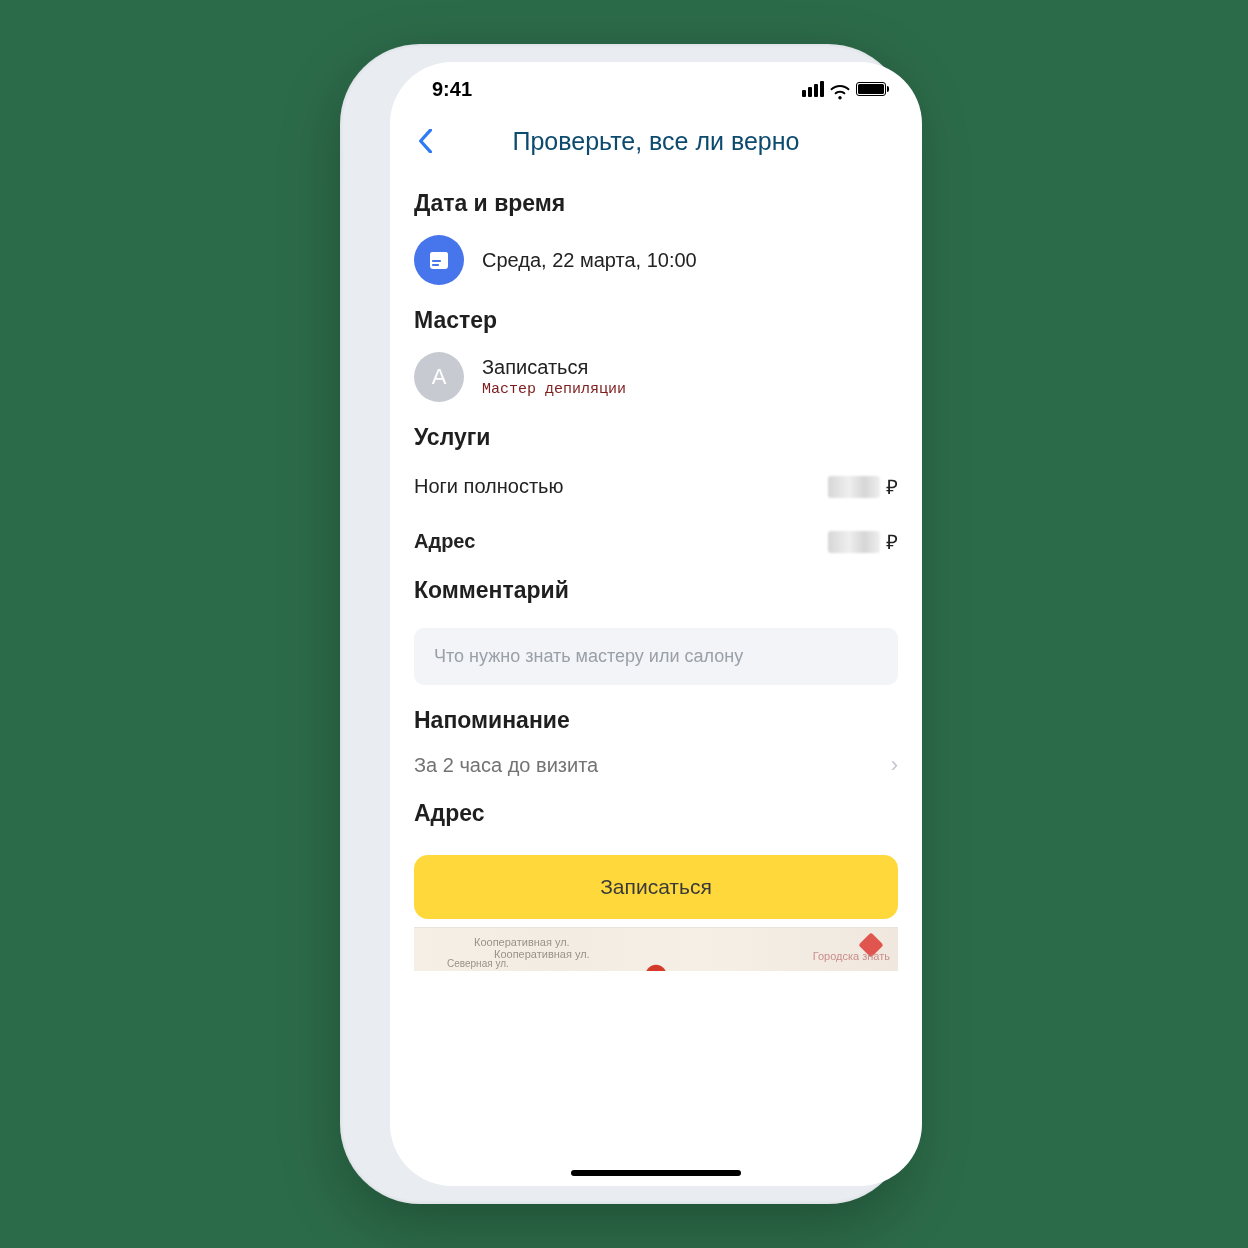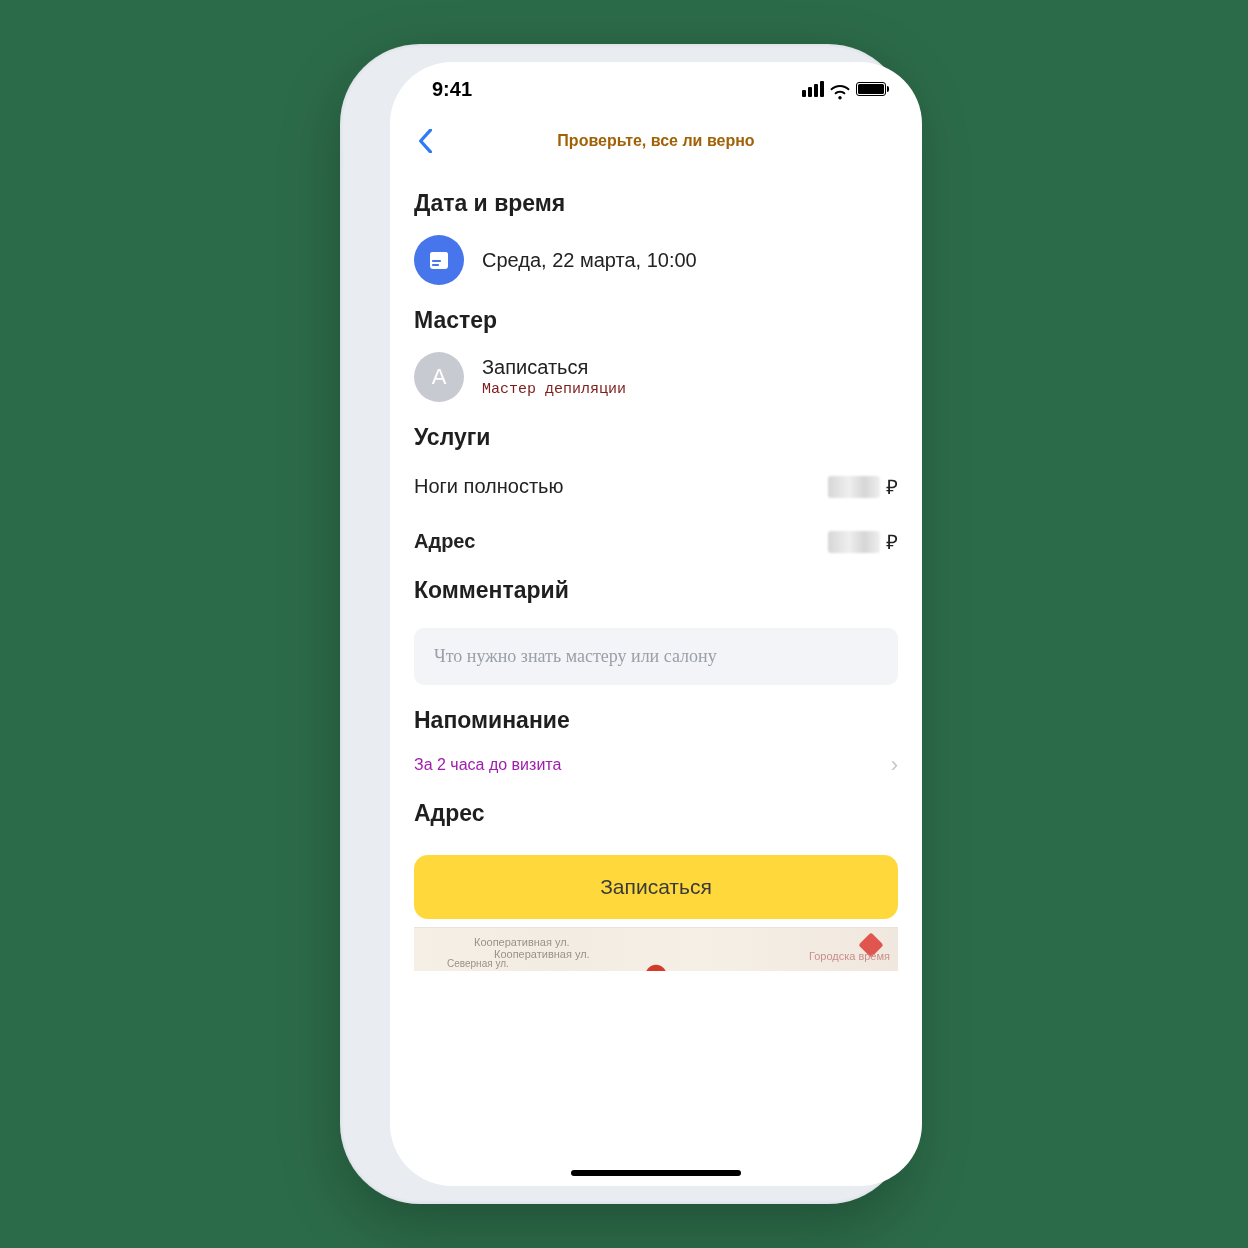--- a/index.html
+++ b/index.html
@@ -56,21 +56,21 @@
   .nav-header {
     display:flex; align-items:center; justify-content:center;
     position:relative; height:50px;
   }
   .back-btn {
     position:absolute; left:20px; top:50%; transform:translateY(-50%);
     width:30px; height:30px; display:flex; align-items:center; justify-content:center;
     cursor:pointer;
   }
   .back-btn svg { width:14px; height:24px; }
-  .nav-title { font-size:16px; font-weight:700; color:#a16207; }
+  .nav-title { font-size:25px; font-weight:400; color:#0c4a6e; }
 
   .content {
     flex:1; overflow:hidden; padding: 10px 24px 0 24px;
     display:flex; flex-direction:column; gap:0;
   }
   .section-title {
     font-size:23px; font-weight:700; color:#1f1f1f; margin-top:22px; margin-bottom:18px;
   }
   .section-title.first { margin-top:14px; }
 
@@ -110,29 +110,29 @@
 
   .comment-box {
     margin-top:6px;
     background:#f3f4f7;
     border-radius:10px;
     padding:18px 20px;
     width:100%;
     border:none;
     font-size:18px;
     color:#a16207;
-    font-family:Liberation Serif, serif;
+    font-family:Liberation Sans, sans-serif;
   }
   .comment-box::placeholder { color:#9aa0a8; }
 
   .reminder-row {
     display:flex; justify-content:space-between; align-items:center;
     cursor:pointer;
   }
-  .reminder-text { font-size:16px; color:#a21caf; }
+  .reminder-text { font-size:20px; color:#737373; }
   .chevron { color:#c3c7ce; font-size:22px; }
 
   .cta-wrap { padding: 10px 0 8px 0; }
   .cta {
     width:100%; height:64px;
     background:#ffd93b; border:none; border-radius:14px;
     font-size:21px; color:#3a3a3a; cursor:pointer;
     font-family:inherit;
   }
 
@@ -250,20 +250,20 @@
 
       <div class="cta-wrap">
         <button class="cta">Записаться</button>
       </div>
 
       <div class="map-strip">
         <span class="map-label l1">Кооперативная ул.</span>
         <span class="map-label l2">Кооперативная ул.</span>
         <span class="map-label l3">Северная ул.</span>
         <span class="map-label r1">Городска
-время</span>
+знать</span>
       </div>
 
     </div>
 
     <div class="home-indicator"></div>
   </div>
 </div>
 
 </body></html>

